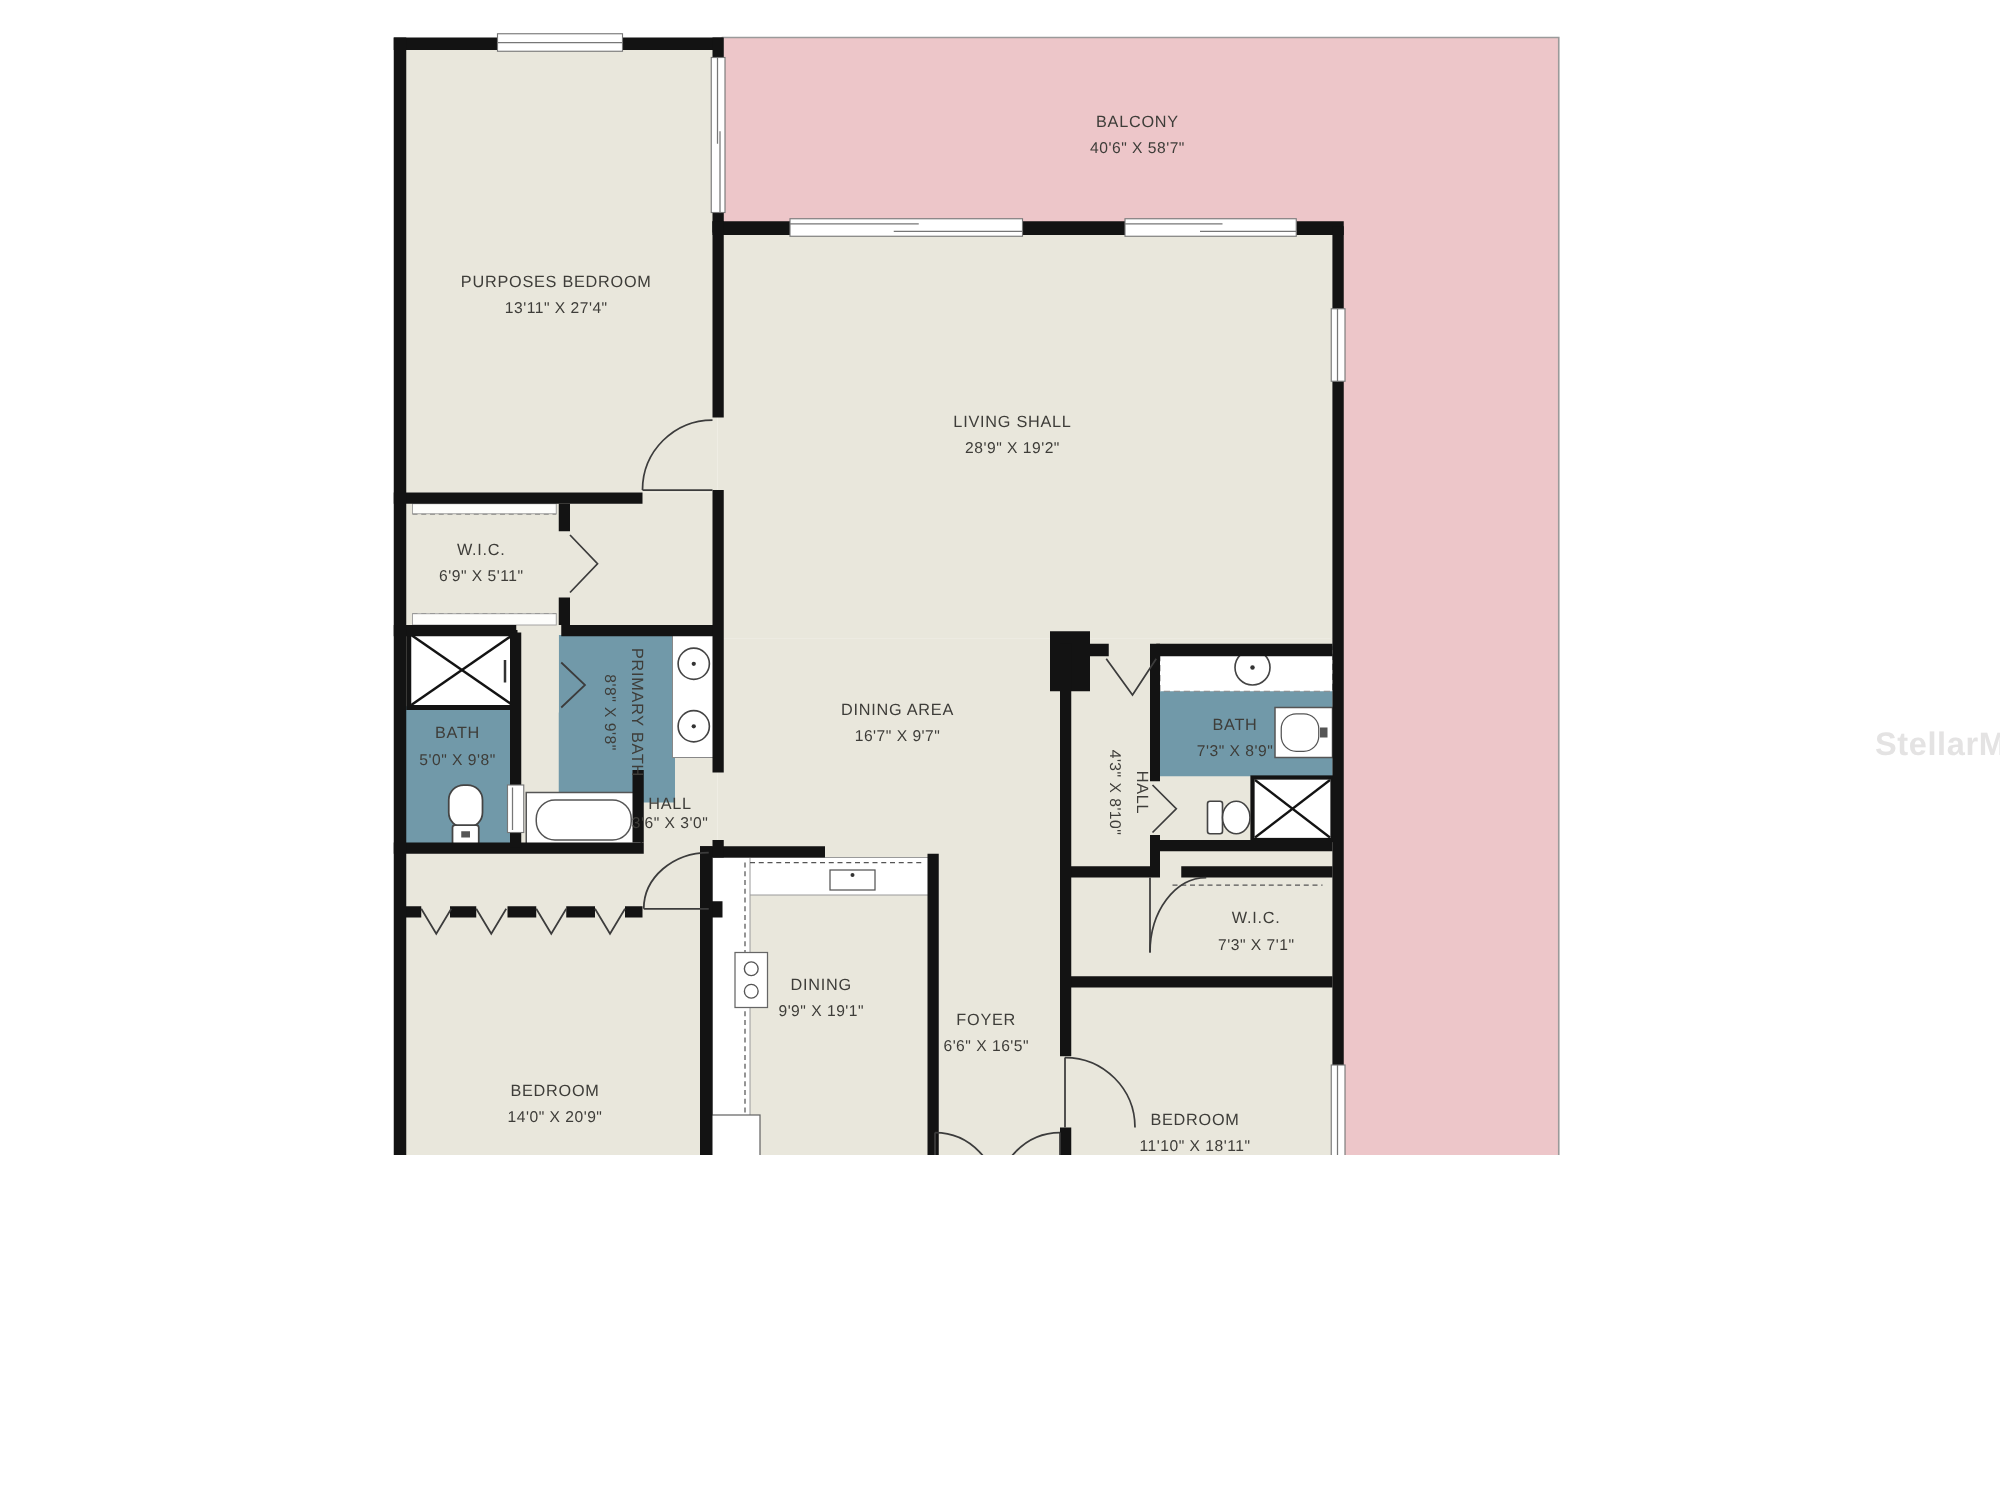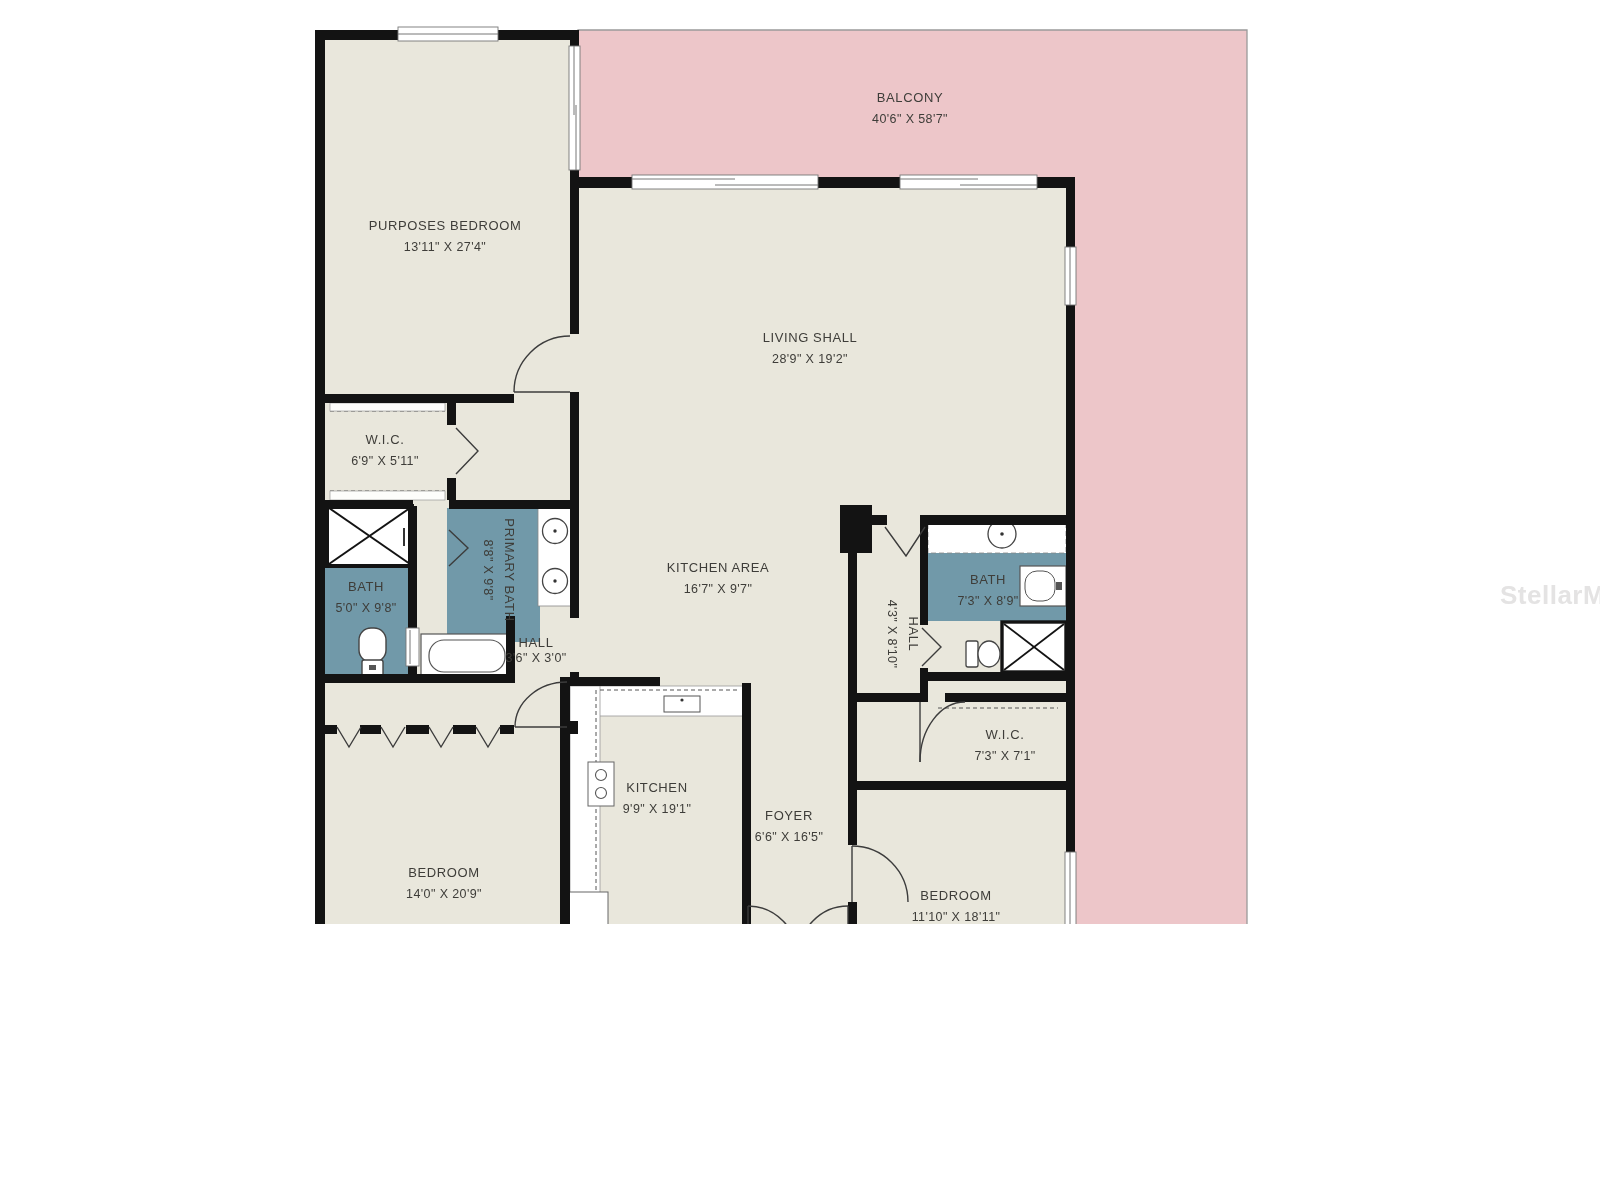--- a/index.html
+++ b/index.html
@@ -244,41 +244,41 @@
   </div>
   <div class="rlabel" style="left:366px;top:597px;">
     <div>BATH</div>
     <div class="dims">5'0" X 9'8"</div>
   </div>
   <div class="rlabel rot" style="left:499px;top:570px;">
     <div>PRIMARY BATH</div>
     <div class="dims">8'8" X 9'8"</div>
   </div>
   <div class="rlabel" style="left:718px;top:578px;">
-    <div>KITCHEN AREA</div>
+    <div>DINING AREA</div>
     <div class="dims">16'7" X 9'7"</div>
   </div>
   <div class="rlabel" style="left:536px;top:651px;line-height:1.25;">
     <div>HALL</div>
     <div class="dims">3'6" X 3'0"</div>
   </div>
   <div class="rlabel rot" style="left:903px;top:634px;">
     <div>HALL</div>
     <div class="dims">4'3" X 8'10"</div>
   </div>
   <div class="rlabel" style="left:988px;top:590px;">
     <div>BATH</div>
     <div class="dims">7'3" X 8'9"</div>
   </div>
   <div class="rlabel" style="left:1005px;top:745px;">
     <div>W.I.C.</div>
     <div class="dims">7'3" X 7'1"</div>
   </div>
   <div class="rlabel" style="left:657px;top:798px;">
-    <div>KITCHEN</div>
+    <div>DINING</div>
     <div class="dims">9'9" X 19'1"</div>
   </div>
   <div class="rlabel" style="left:789px;top:826px;text-align:center;">
     <div>FOYER</div>
     <div class="dims">6'6" X 16'5"</div>
   </div>
   <div class="rlabel" style="left:444px;top:883px;">
     <div>BEDROOM</div>
     <div class="dims">14'0" X 20'9"</div>
   </div>

